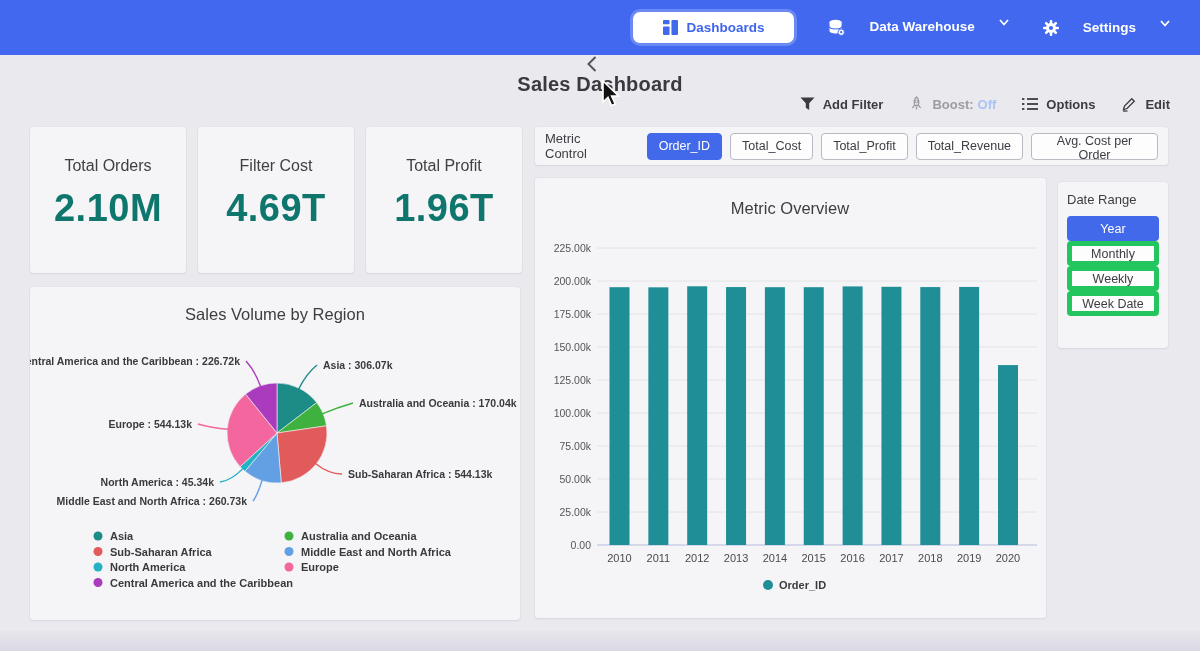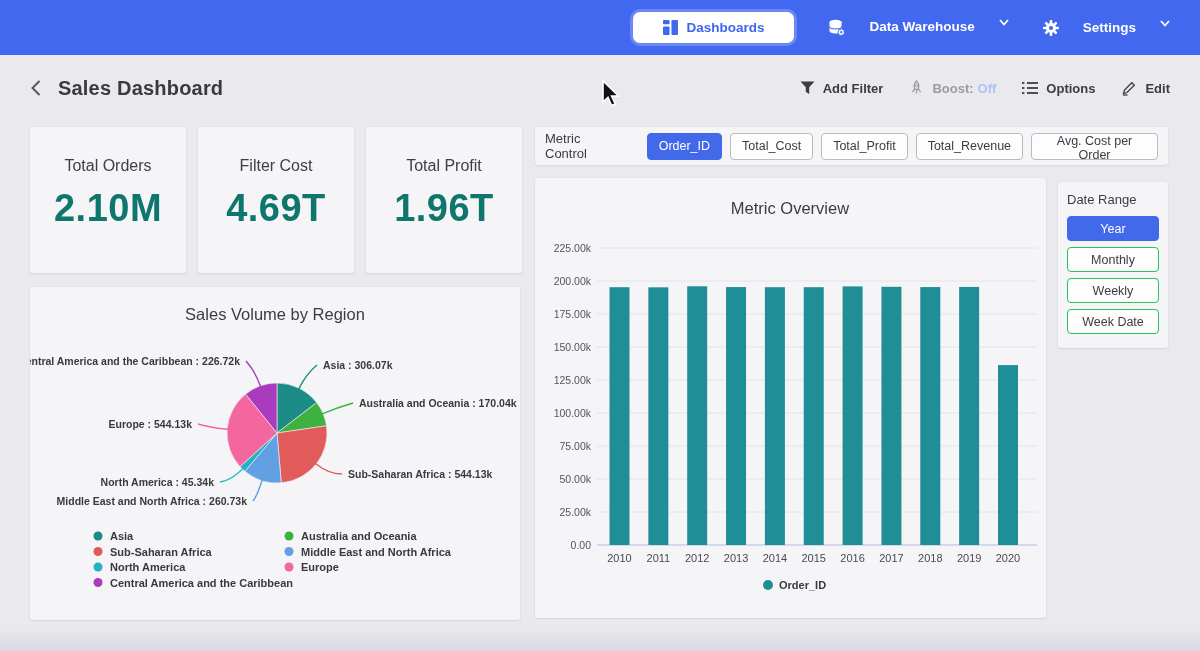--- a/index.html
+++ b/index.html
@@ -13,21 +13,21 @@
   .logo { display:flex; align-items:center; gap:10px; cursor:pointer; }
   .logo-text { color:#fff; font-size:11px; font-weight:bold; letter-spacing:3px; line-height:1.45; }
   .nav-right { margin-left:auto; display:flex; align-items:center; gap:34px; }
   .nav-dashboards { display:flex; align-items:center; gap:8px; background:#fff; color:#3f65ee;
             border:none; border-radius:7px; padding:8px 30px; font-size:13.5px; font-weight:bold;
             box-shadow:0 0 0 3px rgba(255,255,255,0.22); cursor:pointer; font-family:inherit; }
   .nav-item { display:flex; align-items:flex-start; gap:24px; color:#fff; font-size:13.5px; font-weight:bold; cursor:pointer; }
 
   
   .page-header { position:absolute; top:55px; left:0; width:100%; height:66px;
-            display:flex; align-items:center; padding:0 30px; }
+            display:flex; align-items:center; padding:0 30px;flex-direction:column; }
   .back-btn { background:none; border:none; cursor:pointer; display:flex; align-items:center; margin-right:16px; }
   .page-title { font-size:20px; font-weight:bold; color:#3a3a3e; letter-spacing:0.2px; }
   .header-actions { margin-left:auto; display:flex; align-items:center; gap:26px; }
   .action-btn { display:flex; align-items:center; gap:8px; background:none; border:none;
             font-size:13px; font-weight:bold; color:#3b3b40; cursor:pointer; font-family:inherit; }
   .boost-label { color:#9b9ba3; }
   .boost-state { color:#a9c4f7; margin-left:-4px; }
 
   
   .card { position:absolute; background:#f5f4f6; border-radius:3px;
@@ -42,22 +42,22 @@
 
   .metric-bar { left:535px; top:127px; width:633px; height:38px;
                 display:flex; align-items:center; padding:0 10px; gap:8px; }
   .metric-label { font-size:13px; color:#3c3c42; margin-right:14px; }
   .pill-btn { font-family:inherit; font-size:12.5px; color:#3c3c42; background:#fdfdfe;
               border:1px solid #b9b9c2; border-radius:4px; height:27px; padding:0 11px; cursor:pointer; }
   .pill-btn.selected { background:#4169ea; border-color:#4169ea; color:#fff; }
 
   .date-card { left:1058px; top:182px; width:110px; height:166px; padding:10px 9px; }
   .date-label { font-size:13px; color:#3c3c42; margin-bottom:9px; }
-  .date-btn { display:block; width:92px; height:25px; margin-bottom:6px; font-family:inherit;
-              font-size:12.5px; color:#3c3c42; background:#fdfdfe; border:1px solid #22c55e;
+  .date-btn { display:block; width:92px; height:25px; font-family:inherit;
+              font-size:12.5px; color:#3c3c42; background:#fdfdfe; border:5px solid #22c55e;
               border-radius:4px; cursor:pointer; }
   .date-btn.selected { background:#4169ea; border-color:#4169ea; color:#fff; }
 
   svg { font-family:inherit; }
   .chart-title { font-size:16.5px; fill:#3d3d41; }
   .pie-label { font-size:10.5px; font-weight:bold; fill:#3a3a3d; }
   .legend-text { font-size:11px; font-weight:bold; fill:#3a3a3d; }
   .tick-text { font-size:10.5px; fill:#55555a; }
   .xcat-text { font-size:11px; fill:#4a4a4f; }
 

